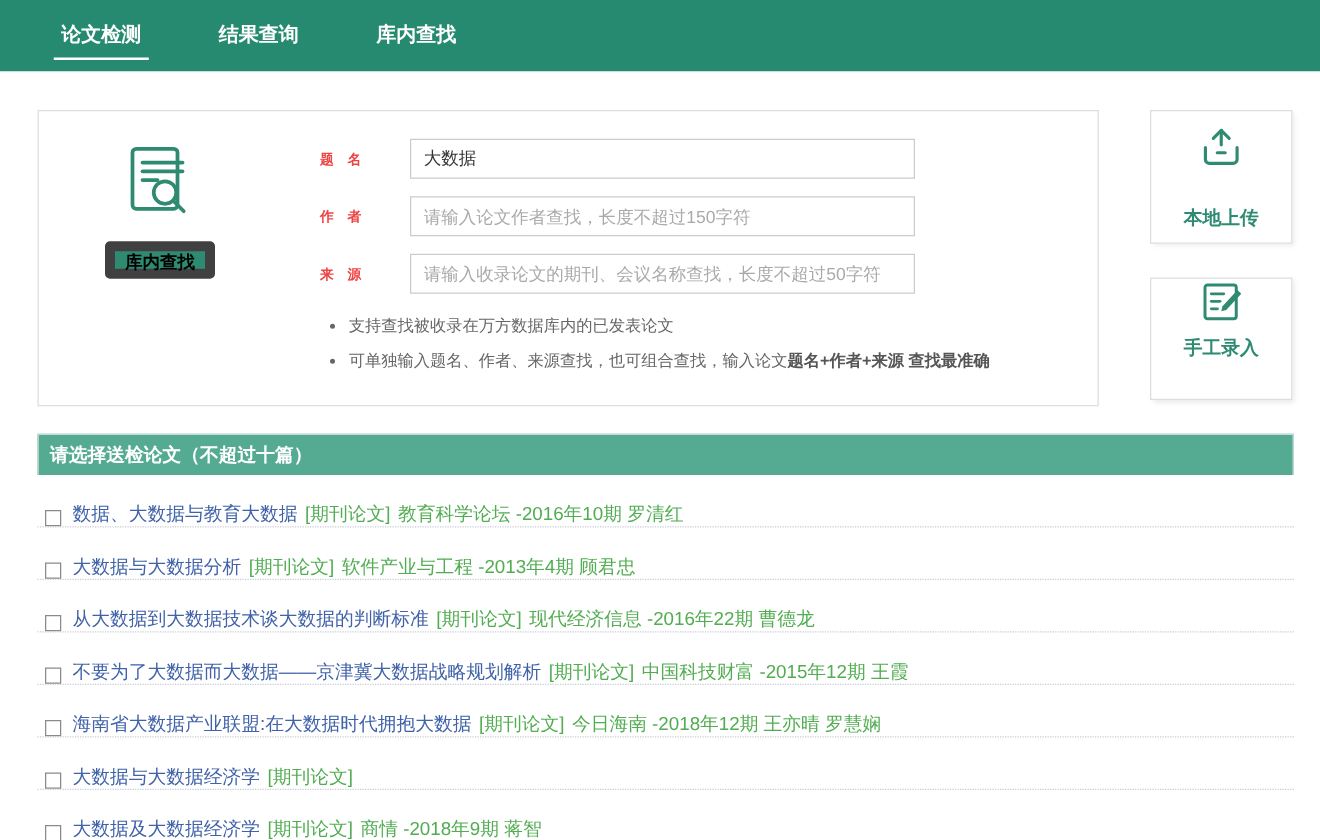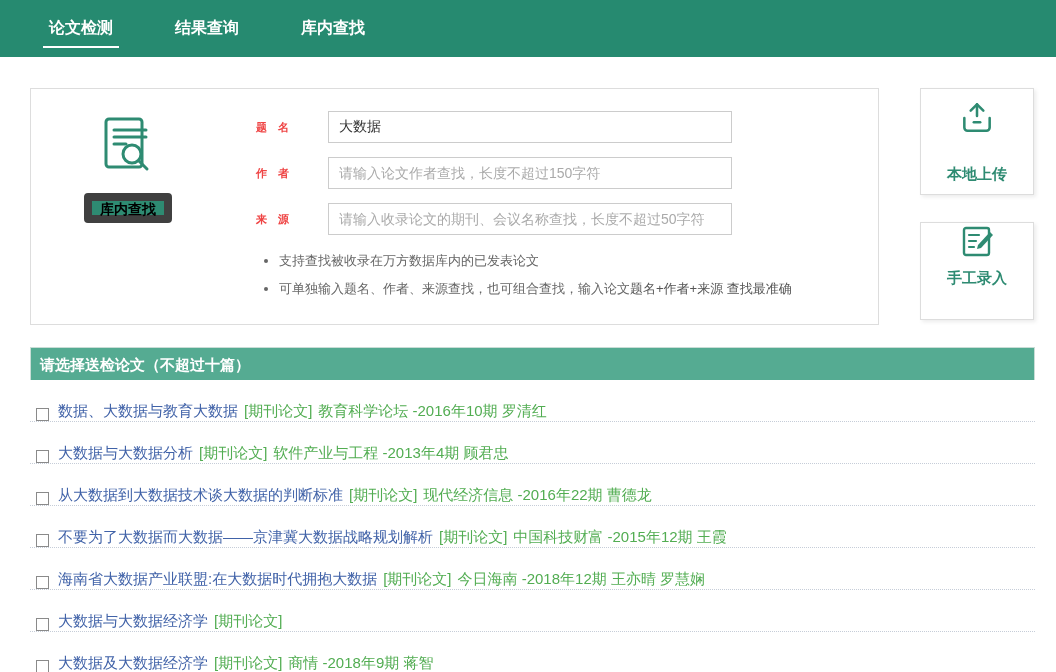--- a/index.html
+++ b/index.html
@@ -23,21 +23,21 @@
            color:#000000; font-weight:bold; font-size:14px; cursor:pointer;
            font-family:"Liberation Sans", sans-serif; }
   .field-row { position:absolute; left:225px; height:32px; display:flex; align-items:center; }
   .field-row .flabel { width:72px; font-size:11px; font-weight:bold; color:#ef4444; }
   .field-row input { width:404px; height:32px; border:1px solid #ccc; padding:0 10px;
            font-size:14px; color:#333; outline:none;
            font-family:"Liberation Sans", sans-serif; }
   .field-row input::placeholder { color:#aaa; }
   .tips { position:absolute; left:248px; top:158px; list-style:disc; color:#999; }
   .tips li { font-size:13px; line-height:28px; color:#666; }
-  .tips .b { font-weight:normal; color:#555; }
+  .tips .b { font-weight:bold; color:#555; }
 
   
   .side-card { position:absolute; left:920px; width:114px; background:#fff;
            border:1px solid #ddd; box-shadow:2px 2px 4px rgba(0,0,0,0.08);
            display:flex; flex-direction:column; align-items:center; cursor:pointer; }
   .side-card.upload { top:88px; height:107px; justify-content:center; gap:28px; }
   .side-card.manual { top:222px; height:98px; justify-content:flex-start; gap:10px; }
   .side-card .clabel { color:#2e8b72; font-size:15px; font-weight:bold; }
 
   

